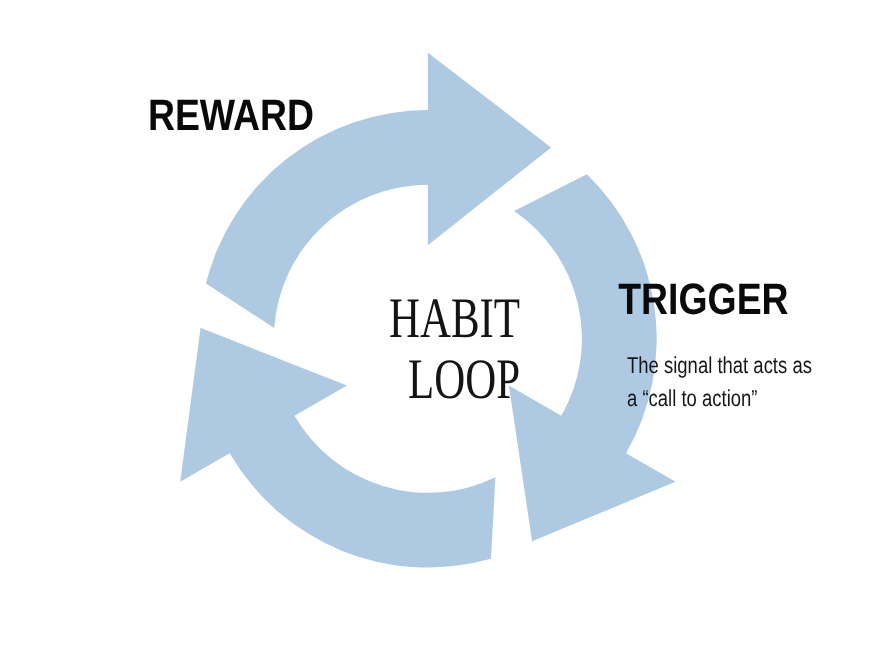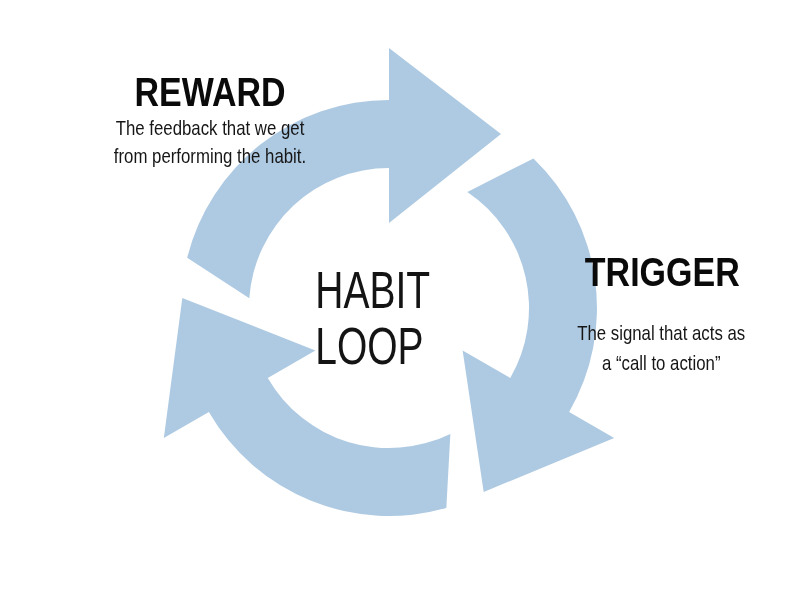--- a/index.html
+++ b/index.html
@@ -28,42 +28,43 @@
     transform: scaleX(0.85);
     white-space: nowrap;
   }
   .node .desc-line {
     font-size: 21px;
     line-height: 28px;
     transform: scaleX(0.8);
     white-space: nowrap;
     color: #161616;
   }
-  .centered { text-align: center; }
+  .centered { text-align: center; margin-top: 13px; }
   .centered .title, .centered .desc-line { transform-origin: 50% 50%; }
-  .left-aligned { text-align: center; }
+  .left-aligned { text-align: left; }
   .left-aligned .title, .left-aligned .desc-line { transform-origin: 0 50%; }
 
   .node-reward  { left: 50px;  top: 70px;  width: 320px; }
   .node-trigger { left: 562px; top: 250px; width: 236px; }
   .node-trigger .desc { margin-left: 8px; margin-top: 24px; }
   .node-trigger .desc-line { line-height: 30px; }
   .node-routine { left: 135px; top: 474px; width: 300px; }
   .node-routine .desc { margin-top: 8px; }
 
   .center-label {
     position: absolute;
     left: 289px;
     top: 262px;
     width: 210px;
-    text-align: left;
+    text-align: right;
     font-size: 52px;
     font-weight: normal;
     line-height: 56px;
     color: #141414;
+    font-family: Liberation Serif, serif;
   }
   .center-label .line {
     transform: scaleX(0.75);
     transform-origin: 50% 50%;
     white-space: nowrap;
   }
 </style>
 </head>
 <body>
 
@@ -75,24 +76,20 @@
     <path transform="rotate(240)" d="M -201.8 -50.3 A 208 208 0 0 1 0 -208 L 0 -260 L 112 -174 L 0 -85 L 0 -140 A 140 140 0 0 0 -139.7 -9.8 Z" fill="#AECAE2"></path>
   </svg>
 
   <div class="center-label">
     <div class="line">HABIT</div>
     <div class="line">LOOP</div>
   </div>
 
   <div class="node node-reward centered">
     <div class="title">REWARD</div>
-    <div class="desc">
-      <div class="desc-line">The feedback that we get</div>
-      <div class="desc-line">from performing the habit.</div>
-    </div>
   </div>
 
   <div class="node node-trigger left-aligned">
     <div class="title">TRIGGER</div>
     <div class="desc">
       <div class="desc-line">The signal that acts as</div>
       <div class="desc-line">a “call to action”</div>
     </div>
   </div>
 

